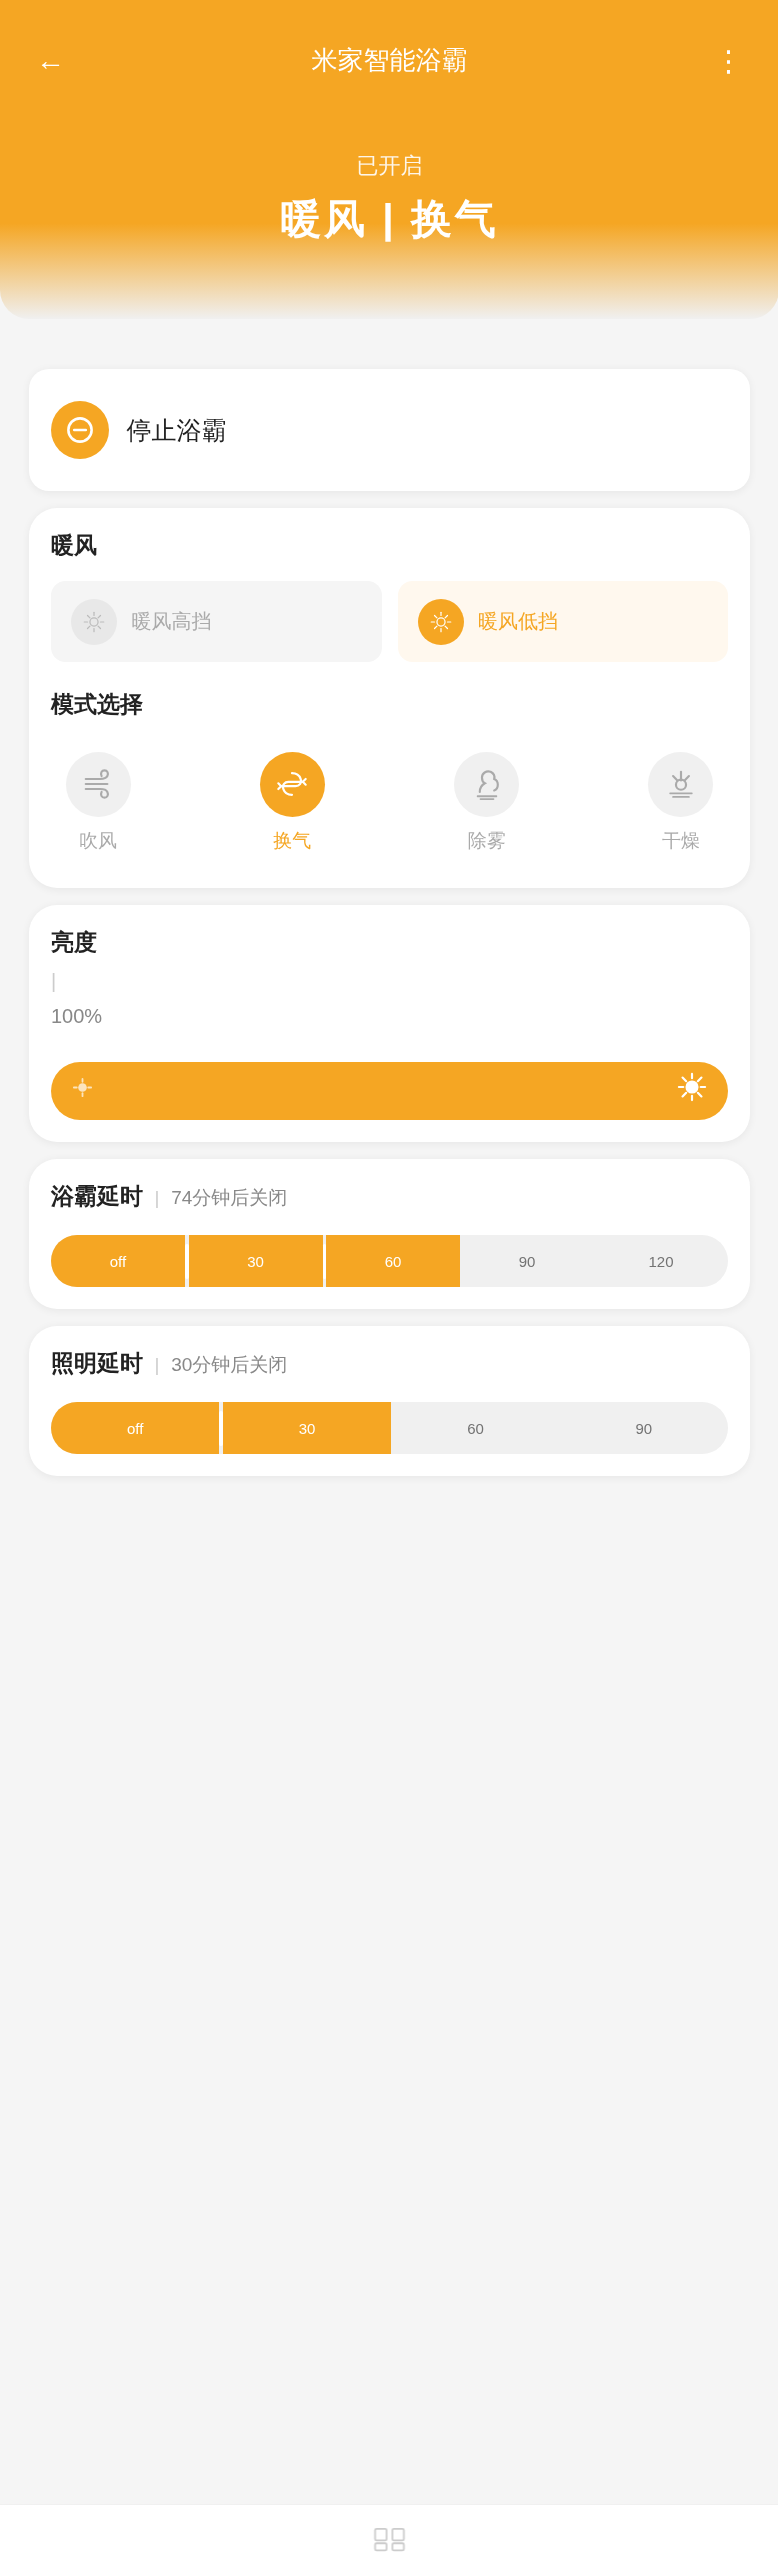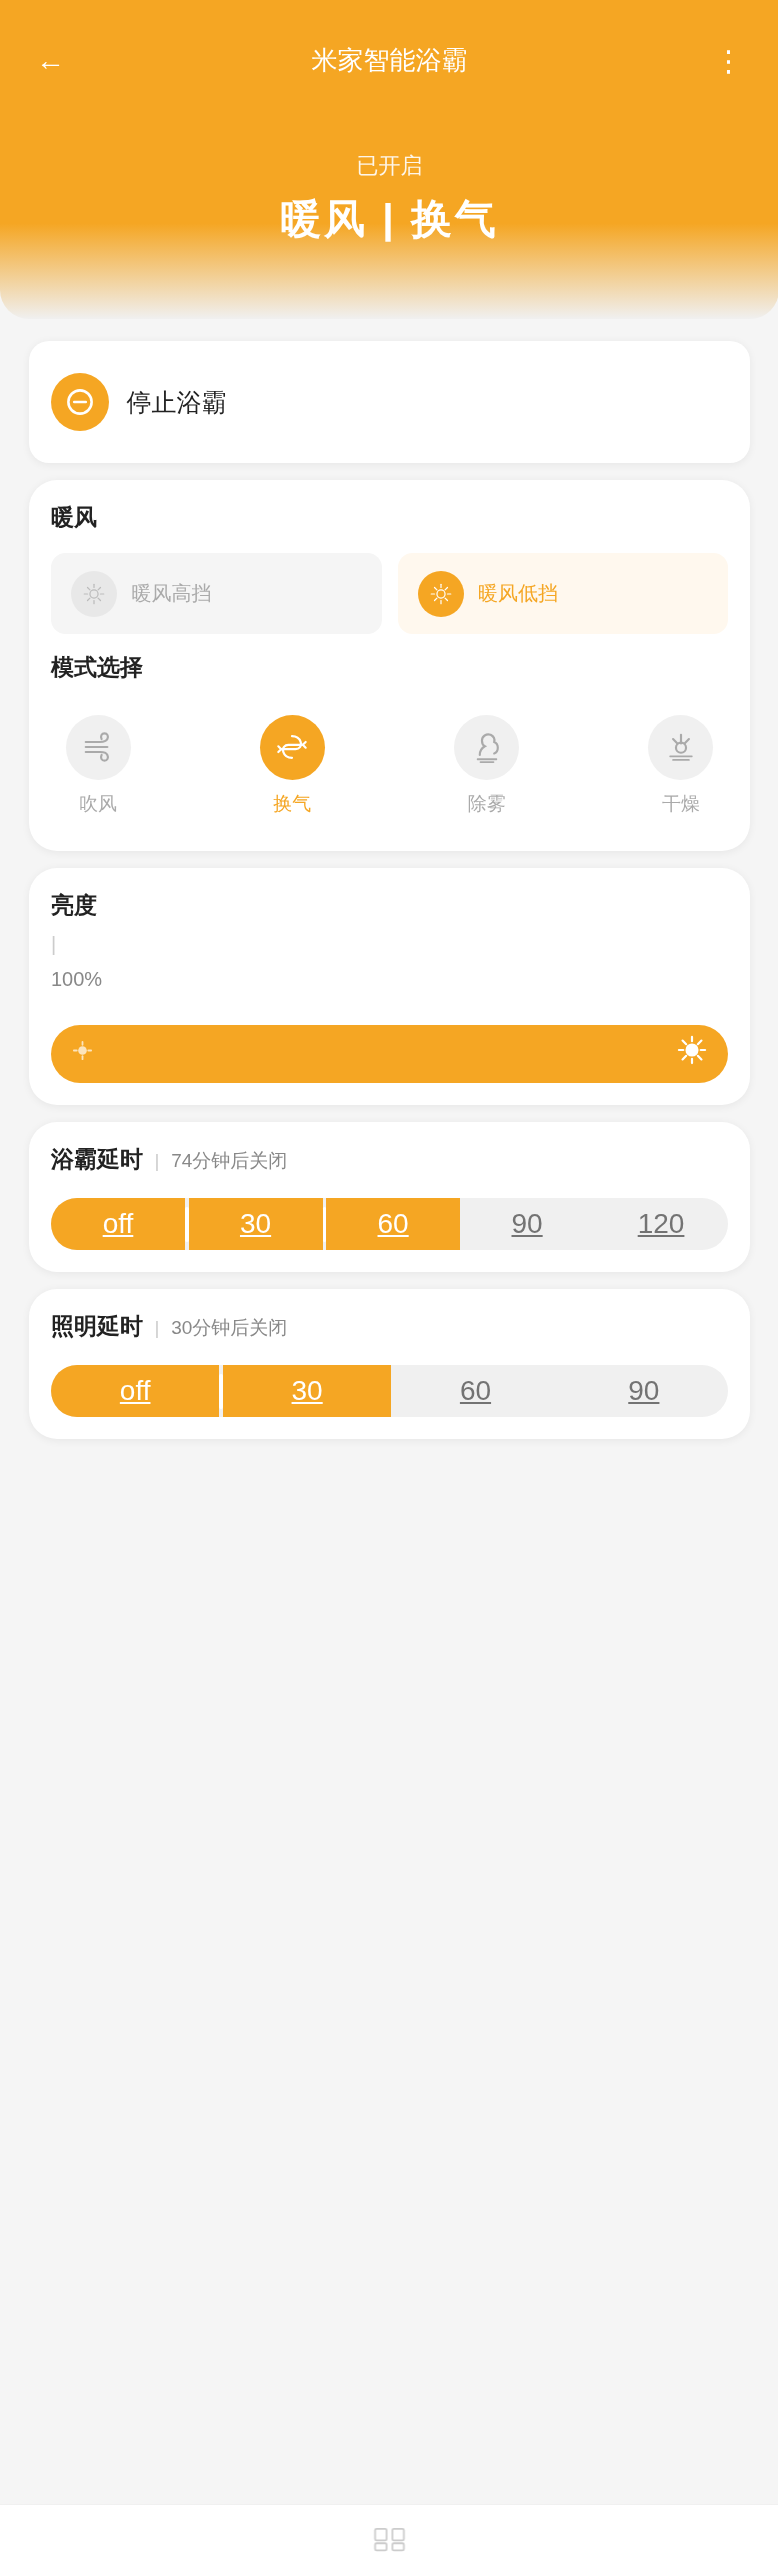--- a/index.html
+++ b/index.html
@@ -104,20 +104,21 @@
     .quick-action-btn {
       flex: 1;
       background: #fff;
       border-radius: 20px;
       padding: 32px 22px;
       display: flex;
       align-items: center;
       gap: 17.4px;
       cursor: pointer;
       box-shadow: 0 1.4px 8.7px rgba(0,0,0,0.06);
+      margin-top: 28px;
     }
 
     .quick-action-icon {
       width: 58px;
       height: 58px;
       background: #F5A623;
       border-radius: 50%;
       display: flex;
       align-items: center;
       justify-content: center;
@@ -321,24 +322,23 @@
       width: 100%;
       height: 100%;
       align-items: center;
     }
 
     .delay-segment {
       flex: 1;
       display: flex;
       align-items: center;
       justify-content: center;
-      font-size: 28px;
+      font-size: 15px;
       font-weight: 500;
       height: 100%;
-      text-decoration: underline;
     }
 
     .delay-segment.active {
       background: #F5A623;
       color: #fff;
     }
 
     .delay-segment.inactive {
       background: transparent;
       color: #737373;
@@ -438,21 +438,21 @@
               <line x1="42" y1="42" x2="48" y2="48" stroke="white" stroke-width="3" stroke-linecap="round"></line>
               <line x1="48" y1="16" x2="42" y2="22" stroke="white" stroke-width="3" stroke-linecap="round"></line>
               <line x1="22" y1="42" x2="16" y2="48" stroke="white" stroke-width="3" stroke-linecap="round"></line>
             </svg>
           </div>
           <span class="warm-wind-text active-text">暖风低挡</span>
         </div>
 
       </div>
 
-      <div style="margin-top: 18px;">
+      <div style="margin-top: 27px;">
         <div class="section-header">模式选择</div>
         <div class="mode-options">
 
           <div class="mode-option">
             <div class="mode-icon-circle inactive">
               <svg viewBox="0 0 50 50" fill="none" width="36" height="36">
                 <path d="M8 18 Q20 18 28 18 Q36 18 38 14 C40 10 38 6 34 6 C30 6 28 10 30 14" stroke="#aaa" stroke-width="3" fill="none" stroke-linecap="round"></path>
                 <path d="M8 25 L38 25" stroke="#aaa" stroke-width="3" stroke-linecap="round"></path>
                 <path d="M8 32 Q20 32 28 32 Q36 32 38 36 C40 40 38 44 34 44 C30 44 28 40 30 36" stroke="#aaa" stroke-width="3" fill="none" stroke-linecap="round"></path>
               </svg>

